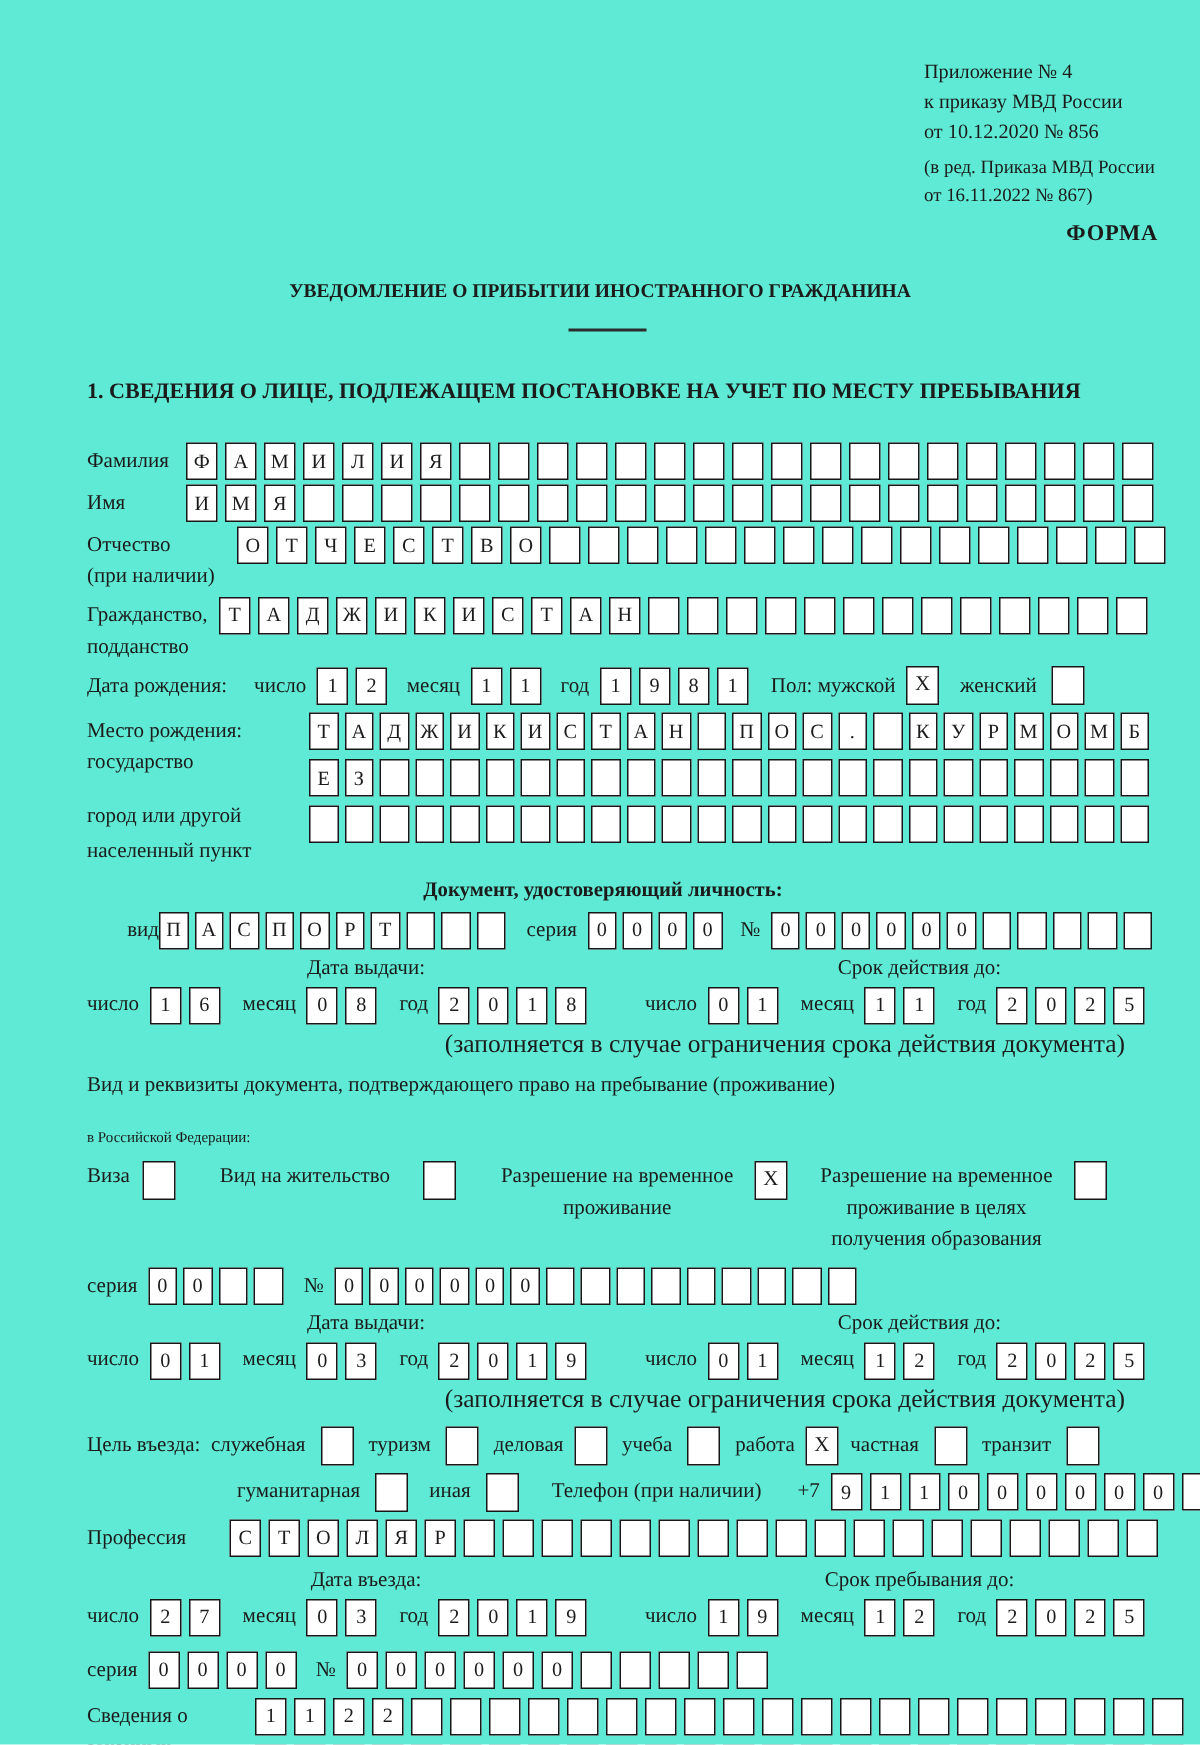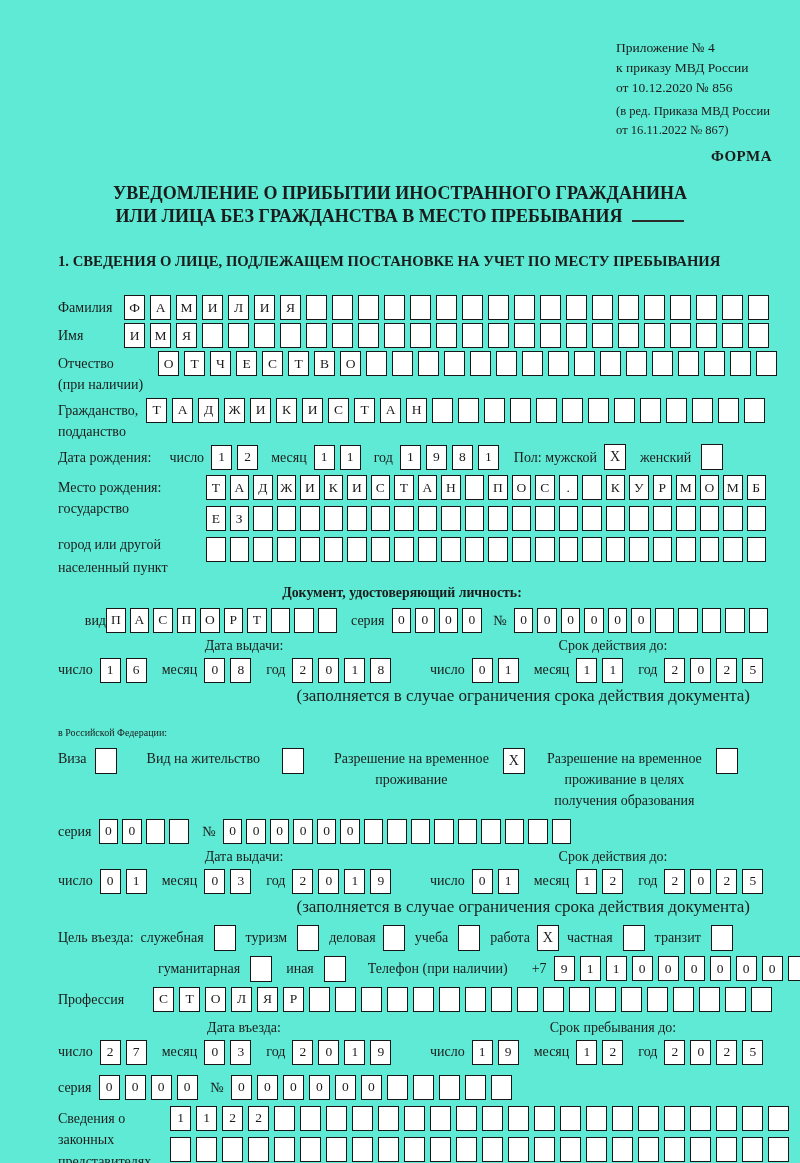--- a/index.html
+++ b/index.html
@@ -3,21 +3,21 @@
 <meta charset="utf-8">
 <style>
   html,body{margin:0;padding:0;background:#ffffff;}
   .page{position:relative;width:800px;height:1163px;background:#5eead4;overflow:hidden;
         font-family:"Liberation Serif","DejaVu Serif",serif;color:#1b1b1b;}
   
   .hdr{position:absolute;left:616px;top:38px;font-size:13.5px;line-height:20px;}
   .hdr-sub{margin-top:4px;font-size:12.6px;line-height:19px;}
   .forma{position:absolute;top:148px;right:28px;font-weight:700;font-size:15px;letter-spacing:.5px;}
   
-  .title{padding-top:182px;text-align:center;font-weight:700;font-size:18px;line-height:23px;}
+  .title{padding-top:182px;text-align:center;font-weight:700;font-size:13px;line-height:23px;}
   .uline{display:inline-block;width:52px;height:13px;border-bottom:2.2px solid #2c2c2c;margin-left:10px;}
   .sec{margin:25px 0 0 58px;font-weight:700;font-size:14.7px;}
   
   .bodyc{padding:25px 4px 0 58px;font-size:14px;}
   .frow{display:flex;align-items:flex-start;margin-bottom:3px;}
   .irow{display:flex;align-items:center;margin-bottom:5px;}
   .lbl{font-size:14px;line-height:25px;flex:none;}
   .lbl2{flex:none;}
   .lbl2 div{font-size:14px;line-height:18.5px;}
   .fl{line-height:25px !important;}
@@ -60,21 +60,21 @@
       <div>(в ред. Приказа МВД России</div>
       <div>от 16.11.2022 № 867)</div>
     </div>
   </div>
 
   <div class="forma">ФОРМА</div>
 
   <div class="title">
     <div>УВЕДОМЛЕНИЕ О ПРИБЫТИИ ИНОСТРАННОГО ГРАЖДАНИНА</div>
     <div>
-      <span>ИЛИ ЛИЦА БЕЗ ГРАЖДАНСТВА В МЕСТО ПРЕБЫВАНИЯ</span><span class="uline"></span>
+      <span class="uline"></span>
     </div>
   </div>
 
   <div class="sec">1. СВЕДЕНИЯ О ЛИЦЕ, ПОДЛЕЖАЩЕМ ПОСТАНОВКЕ НА УЧЕТ ПО МЕСТУ ПРЕБЫВАНИЯ</div>
 
   <div class="bodyc">
 
     <div class="frow">
       <div class="lbl w66">Фамилия</div>
       <div class="boxes">
@@ -397,20 +397,21 @@
               <span class="cell">2</span>
               <span class="cell">0</span>
               <span class="cell">2</span>
               <span class="cell">5</span>
             </span>
         </div>
       </div>
     </div>
     <div class="note">(заполняется в случае ограничения срока действия документа)</div>
 
+    <div class="plain">Вид и реквизиты документа, подтверждающего право на пребывание (проживание)</div>
     <div class="plain2">в Российской Федерации:</div>
 
     <div class="permitrow">
       <span class="pl">Виза</span>
       <span class="chk sp8"></span>
       <span class="pl sp30">Вид на жительство</span>
       <span class="chk sp22"></span>
       <span class="pl sp30">
         <span style="display:block">Разрешение на временное</span>
         <span style="display:block">проживание</span>

